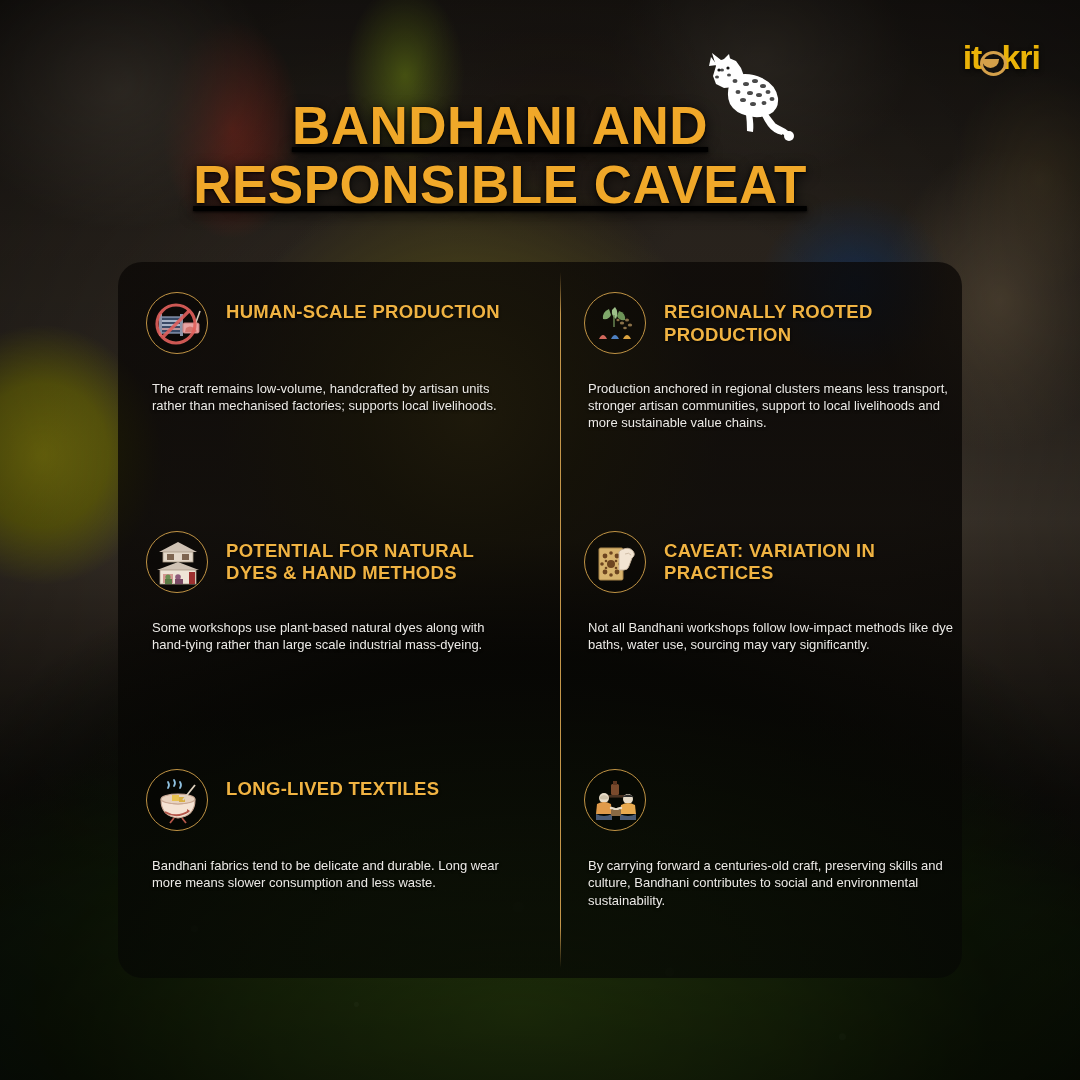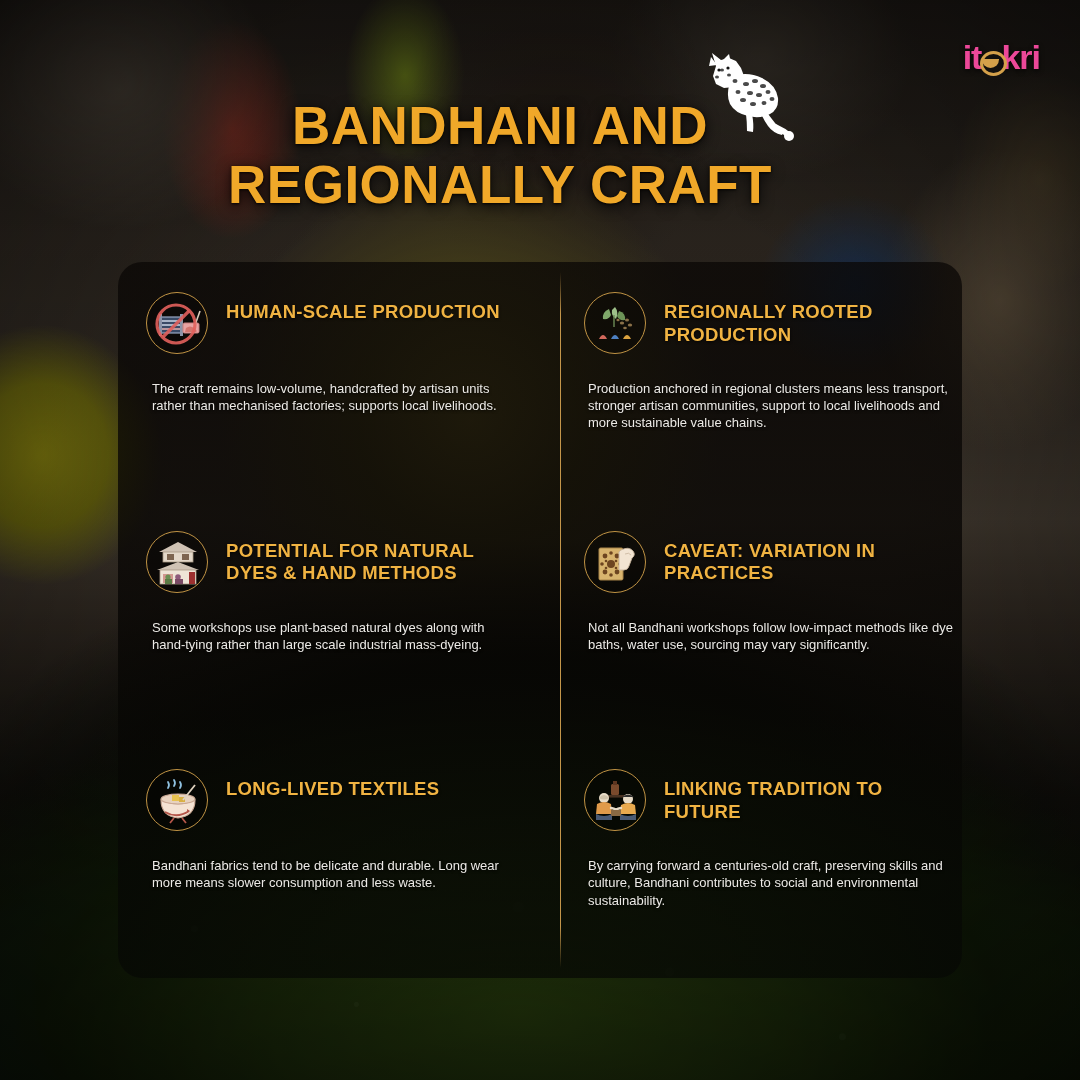--- a/index.html
+++ b/index.html
@@ -57,39 +57,39 @@
     position:absolute; inset:0;
     background:
       radial-gradient(ellipse 900px 760px at 50% 45%, rgba(0,0,0,0) 40%, rgba(0,0,0,.55) 100%),
       linear-gradient(180deg, rgba(0,0,0,.42) 0%, rgba(0,0,0,.25) 22%, rgba(0,0,0,.3) 60%, rgba(0,0,0,.45) 100%);
   }
 
   
   .logo {
     position:absolute; top:40px; right:40px;
     font-size:34px; font-weight:bold; letter-spacing:-1px;
-    color:#ec4899; line-height:1;
+    color:#eab308; line-height:1;
     text-shadow:0 2px 5px rgba(0,0,0,.75);
   }
   .logo .bowl {
     display:inline-block; position:relative; width:22px; height:22px;
     vertical-align:-2px; margin:0 -1px;
   }
   .logo .bowl::before{
     content:""; position:absolute; left:0; top:2px; width:21px; height:19px;
     border:3px solid #d4a04a; border-radius:50%;
   }
   .logo .bowl::after{
     content:""; position:absolute; left:2px; top:10px; width:17px; height:9px;
     background:#d4a04a; border-radius:0 0 10px 10px;
   }
 
   .title-wrap {
     position:absolute; top:96px; left:0; width:1000px;
-    text-align:center; pointer-events:none;
+    text-align:center; pointer-events:none;text-decoration:underline;
   }
   .title {
     font-size:53px; font-weight:bold; letter-spacing:.5px; line-height:1.12;
     color:#f0a829;
     text-shadow:0 3px 14px rgba(0,0,0,.85), 0 1px 3px rgba(0,0,0,.9);
     padding:0 120px;
   }
 
   .leopard {
     position:absolute; top:48px; left:692px; width:110px; height:96px;
@@ -184,21 +184,21 @@
     <ellipse cx="25" cy="29" rx="2" ry="1.6"></ellipse>
   </g>
   <g fill="#111">
     <circle cx="27" cy="22" r="1.6"></circle>
       <circle cx="36" cy="20" r="1.6"></circle>
   </g>
 </svg>
 
 <div class="title-wrap">
   <div class="title">BANDHANI AND</div>
-  <div class="title">REGIONALLY CRAFT</div>
+  <div class="title">RESPONSIBLE CAVEAT</div>
 </div>
 
 <div class="panel">
   <div class="divider"></div>
 
   <div class="grid">
 
     <div class="card left">
       <div class="card-head">
         <div class="icon-circle">
@@ -341,19 +341,18 @@
               <circle cx="43" cy="29" r="5" fill="#e8dcc8"></circle>
               <path d="M37 27 q6 -5 12 0 l-12 0 z" fill="#2e2e2e"></path>
               <path d="M36 35 q7 -4 14 0 l1 9 l-16 0 z" fill="#e0a martial"></path>
               <path d="M36 35 q7 -4 14 0 l1 9 l-16 0 z" fill="#e8a94e"></path>
               <path d="M35 44 q8 4 16 0 l0 6 l-16 0 z" fill="#4a5a74"></path>
               <path d="M36 38 q-6 1 -8 4" fill="none" stroke="#e8dcc8" stroke-width="2.4" stroke-linecap="round"></path>
             </g>
             <rect x="26" y="40" width="10" height="6" rx="1" fill="#8a6a44"></rect>
           </svg>
         </div>
-        <div class="card-title">LINKING TRADITION TO FUTURE</div>
       </div>
       <div class="card-body">By carrying forward a centuries-old craft, preserving skills and culture, Bandhani contributes to social and environmental sustainability.</div>
     </div>
 
   </div>
 </div>
 
 </body></html>

